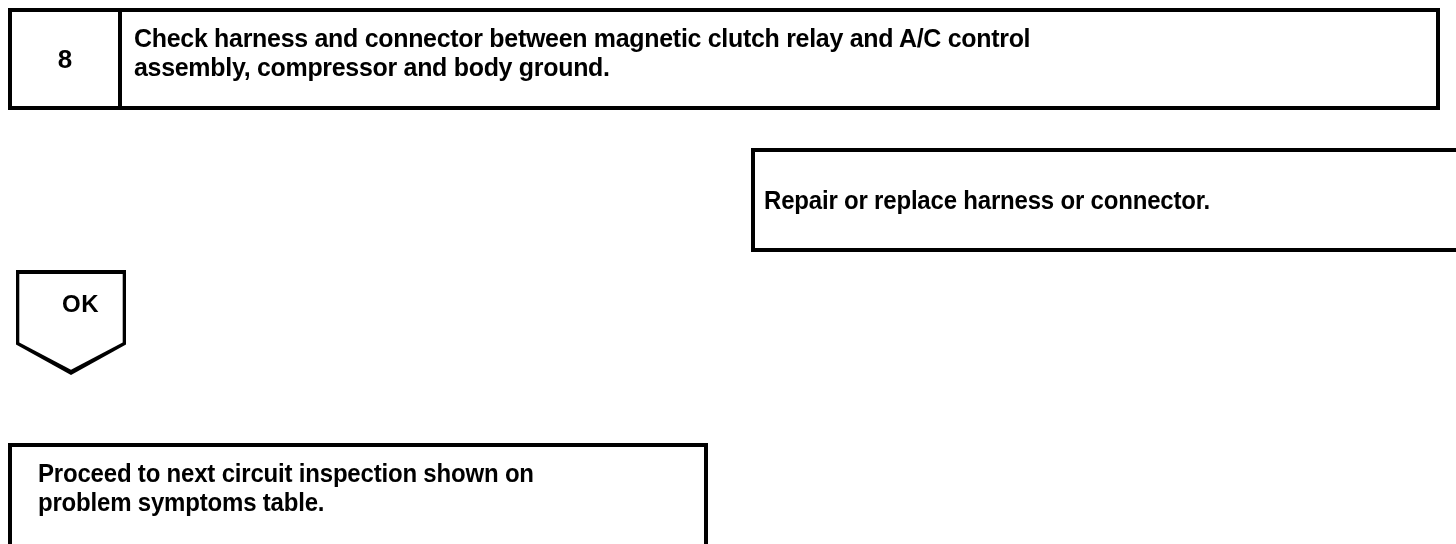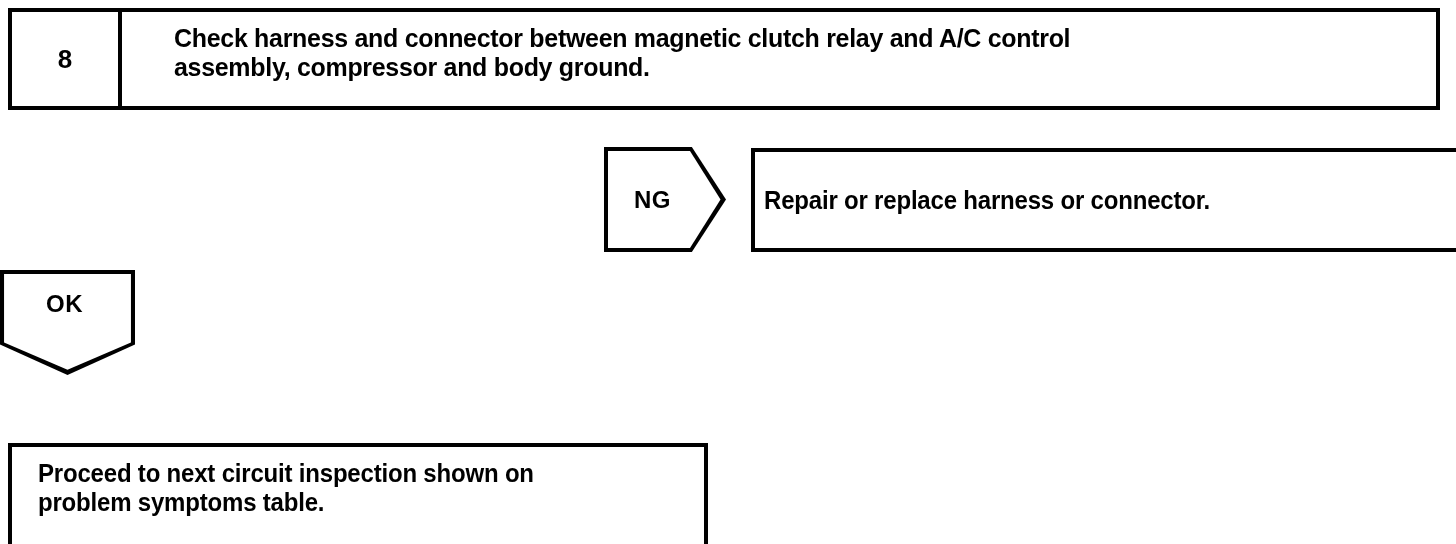--- a/index.html
+++ b/index.html
@@ -46,21 +46,20 @@
     font-weight: 700;
     letter-spacing: 0px;
     line-height: 1;
   }
   .step-text-cell {
     flex: 1 1 auto;
     display: flex;
     align-items: flex-start;
     padding: 12px 10px 0 12px;
     box-sizing: border-box;
-    margin-left: 40px;
   }
   .step-text {
     font-size: 26px;
     font-weight: 700;
     line-height: 1.12;
     letter-spacing: -0.3px;
     transform: scaleX(0.96);
     transform-origin: left top;
     white-space: pre-line;
   }
@@ -102,23 +101,23 @@
       70.5% 3.8%,
       95.5% 50%,
       70.5% 96.2%,
       3.3% 96.2%
     );
     padding-left: 30px;
   }
 
   
   #tag-ok {
-    left: 0;
+    left: 16px;
     top: 270px;
-    width: 135px;
+    width: 110px;
     height: 105px;
     clip-path: polygon(0% 0%, 100% 0%, 100% 71%, 50% 100%, 0% 71%);
     align-items: flex-start;
   }
   #tag-ok .tag-inner {
     clip-path: polygon(
       3% 3.8%,
       97% 3.8%,
       97% 69%,
       50% 95%,
@@ -174,25 +173,20 @@
   <div class="step-row">
     <div class="step-number-cell">
       <span class="step-number">8</span>
     </div>
     <div class="step-text-cell">
       <span class="step-text">Check harness and connector between magnetic clutch relay and A/C control
 assembly, compressor and body ground.</span>
     </div>
   </div>
 
-  <div class="tag" id="tag-ng">
-    <div class="tag-inner">
-      <span class="tag-label">NG</span>
-    </div>
-  </div>
 
   <div class="action-box" id="box-repair">
     <span class="action-text">Repair or replace harness or connector.</span>
   </div>
 
   <div class="tag" id="tag-ok">
     <div class="tag-inner">
       <span class="tag-label">OK</span>
     </div>
   </div>

